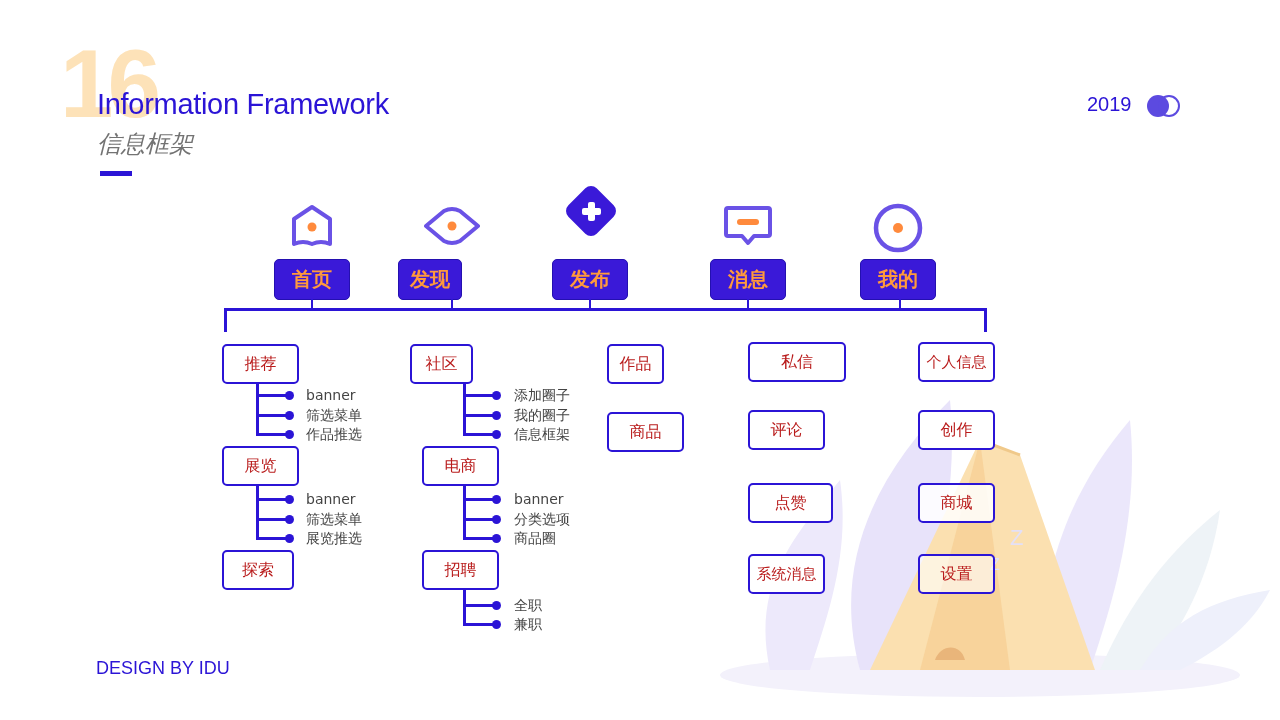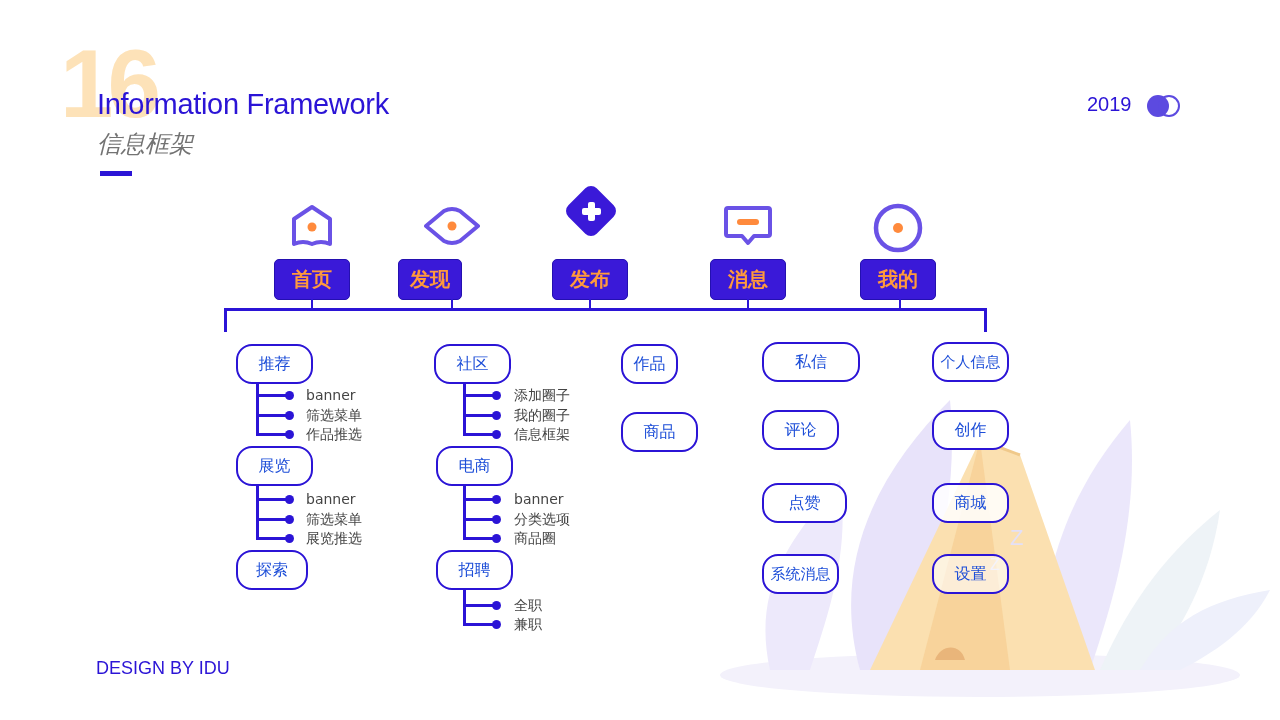--- a/index.html
+++ b/index.html
@@ -19,21 +19,21 @@
 
   
   .icon { position: absolute; }
   
   .nav-box { position: absolute; top: 259px; height: 41px; background: #3a19d8; border: 1.5px solid #2410b0; border-radius: 5px; color: #ff9a3c; font-size: 20px; font-weight: 700; display: flex; align-items: center; justify-content: center; }
 
   
   .line { position: absolute; background: #2b14d6; }
 
   
-  .box { position: absolute; height: 40px; border: 2.5px solid #2b14d6; border-radius: 16px; background: #ffffff; color: #1d4ed8; font-size: 16px; display: flex; align-items: center; justify-content: center; margin-left: 14px; }
+  .box { position: absolute; height: 40px; border: 2.5px solid #2b14d6; border-radius: 5px; background: #ffffff; color: #b91c1c; font-size: 16px; display: flex; align-items: center; justify-content: center; }
 
   .dot { position: absolute; width: 9px; height: 9px; border-radius: 50%; background: #2b14d6; }
   .leaf { position: absolute; font-size: 14px; color: #444; line-height: 18px; }
 
   
   .illus { left: 710px; top: 380px; width: 570px; height: 340px; }
 </style>
 </head>
 <body>
 
@@ -116,21 +116,21 @@
 <div class="line" style="left:256px;top:537px;width:34px;height:2.5px"></div>
 <div class="dot" style="left:285px;top:495px"></div>
 <div class="dot" style="left:285px;top:515px"></div>
 <div class="dot" style="left:285px;top:534px"></div>
 <div class="leaf" style="left:306px;top:490px">banner</div>
 <div class="leaf" style="left:306px;top:510px">筛选菜单</div>
 <div class="leaf" style="left:306px;top:529px">展览推选</div>
 
 <div class="box" style="left:222px;top:550px;width:72px">探索</div>
 
-<div class="box" style="left:420px;top:344px;width:77px">社区</div>
+<div class="box" style="left:410px;top:344px;width:63px">社区</div>
 <div class="line" style="left:463px;top:384px;width:2.5px;height:51px"></div>
 <div class="line" style="left:463px;top:394px;width:34px;height:2.5px"></div>
 <div class="line" style="left:463px;top:414px;width:34px;height:2.5px"></div>
 <div class="line" style="left:463px;top:433px;width:34px;height:2.5px"></div>
 <div class="dot" style="left:492px;top:391px"></div>
 <div class="dot" style="left:492px;top:411px"></div>
 <div class="dot" style="left:492px;top:430px"></div>
 <div class="leaf" style="left:514px;top:386px">添加圈子</div>
 <div class="leaf" style="left:514px;top:406px">我的圈子</div>
 <div class="leaf" style="left:514px;top:425px">信息框架</div>

